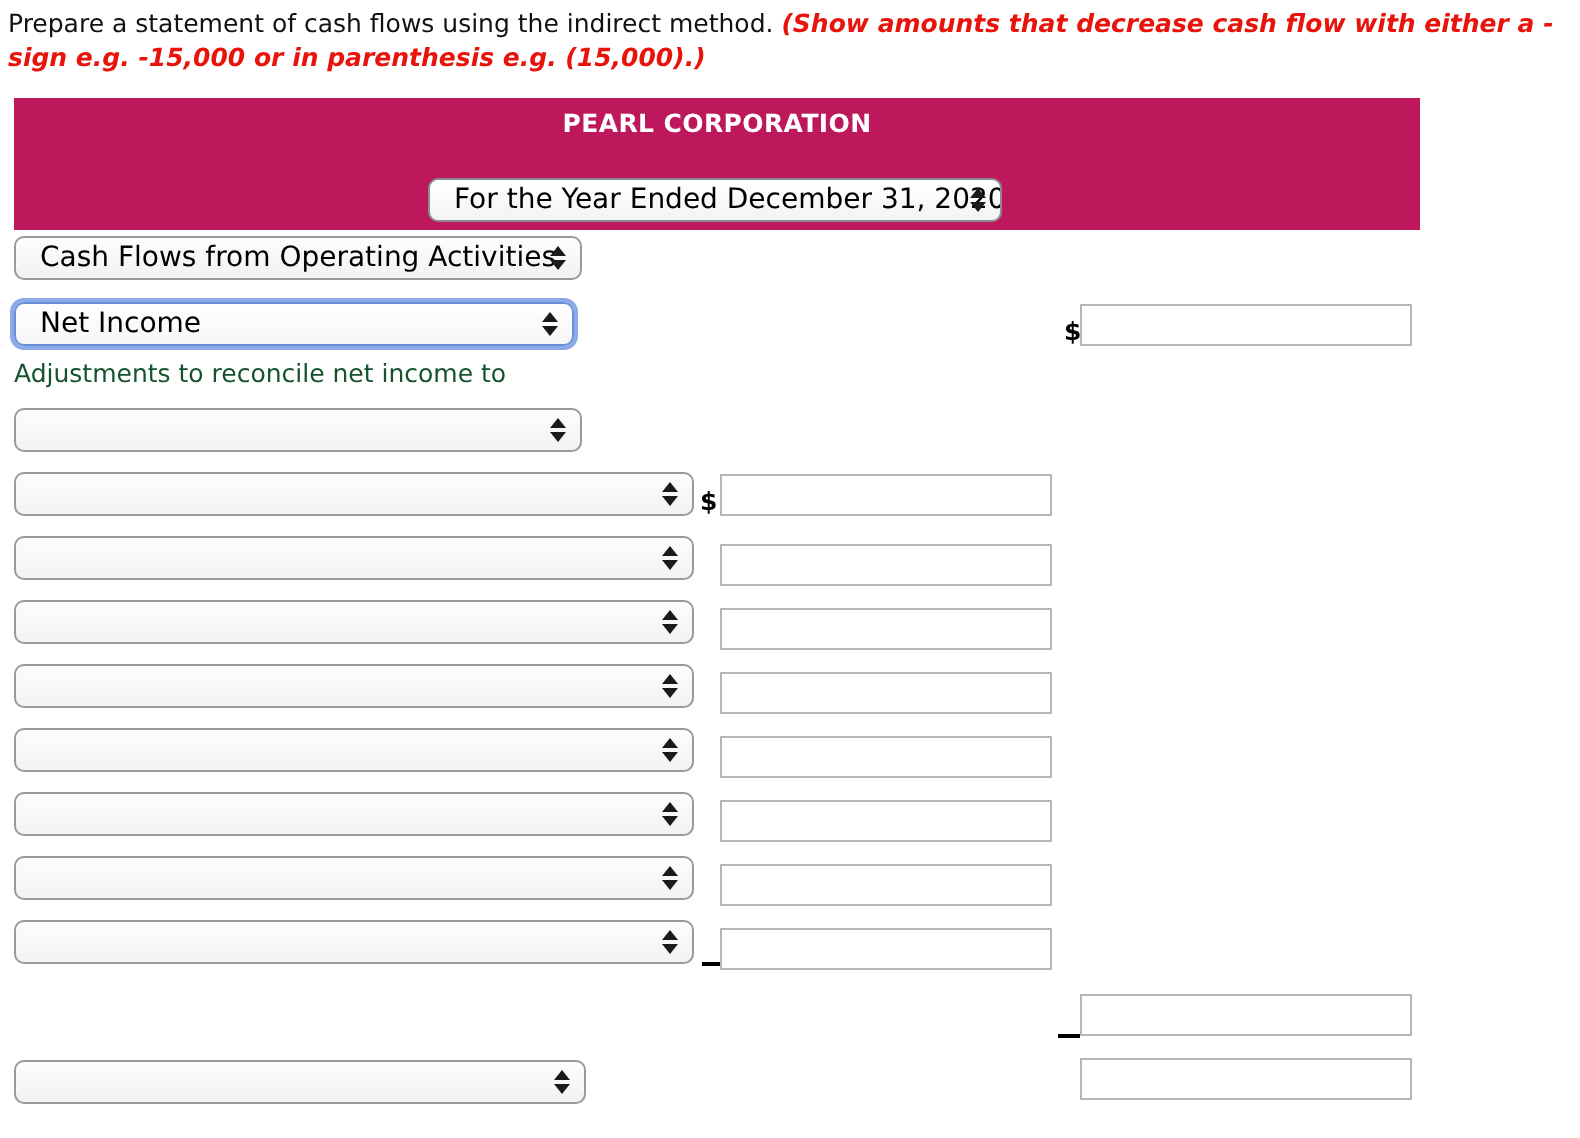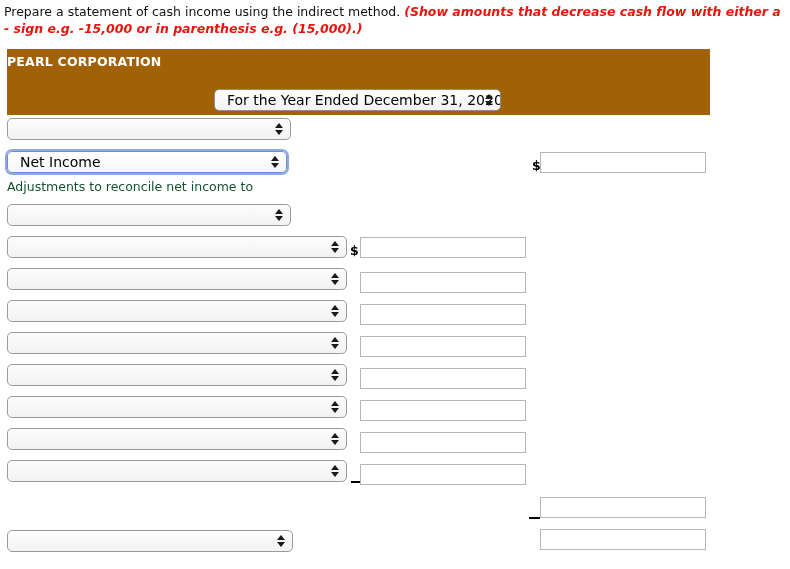--- a/index.html
+++ b/index.html
@@ -33,22 +33,23 @@
     font-style: italic;
   }
 
   
   .stmt-header {
     position: absolute;
     left: 7px;
     top: 49px;
     width: 703px;
     height: 66px;
-    background: #a16207;
+    background: #be185d;
     color: #ffffff;
+    text-align: center;
   }
   .stmt-header .co-name {
     margin-top: 5px;
     font-size: 12.5px;
     font-weight: bold;
     letter-spacing: 0.2px;
     line-height: 15px;
   }
   .stmt-header .stmt-title {
     font-size: 12.5px;
@@ -143,37 +144,38 @@
   .rule {
     position: absolute;
     height: 0;
     border-top: 2px solid #000;
   }
 </style>
 </head>
 <body>
 
 <div class="instructions">
-  <span>Prepare a statement of cash income using the indirect method.</span>
+  <span>Prepare a statement of cash flows using the indirect method.</span>
   <span class="emph">(Show amounts that decrease cash flow with either a - sign e.g. -15,000 or in parenthesis e.g. (15,000).)</span>
 </div>
 
 <div class="stmt-header">
   <div class="co-name">PEARL CORPORATION</div>
 </div>
 
 <div class="sel date" style="left:214px; top:89px; width:287px;">
   <span>For the Year Ended December 31, 2020</span>
   <span class="arrows">
       <i class="up"></i>
       <i class="down"></i>
     </span>
 </div>
 
 <div class="sel" style="left:7px; top:118px; width:284px;">
+  <span>Cash Flows from Operating Activities</span>
   <span class="arrows">
       <i class="up"></i>
       <i class="down"></i>
     </span>
 </div>
 
 <div class="sel focused" style="left:7px; top:151px; width:280px;">
   <span>Net Income</span>
   <span class="arrows">
       <i class="up"></i>

